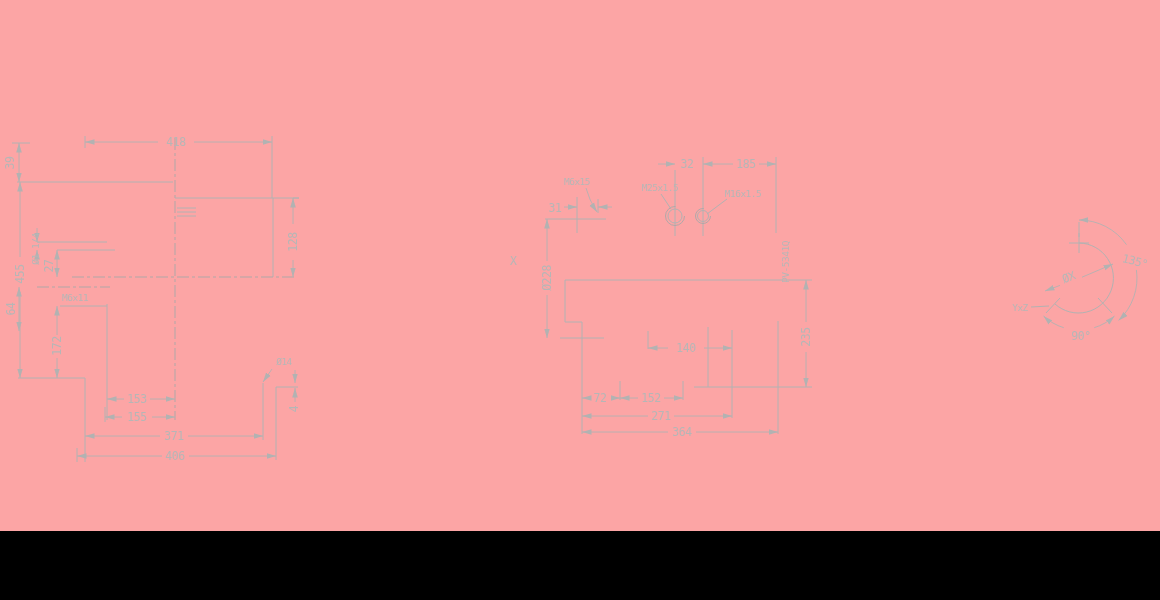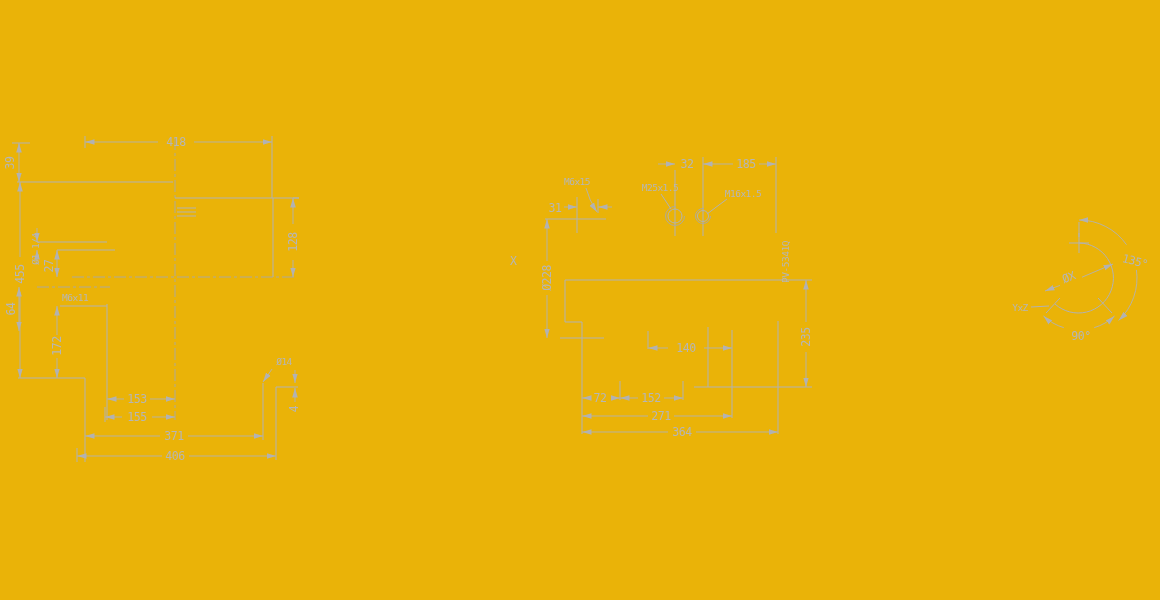--- a/index.html
+++ b/index.html
@@ -1,16 +1,16 @@
 <!DOCTYPE html>
 <html><head>
 <meta charset="utf-8">
 <style>
   html,body{margin:0;padding:0;background:#000;}
-  .stage{position:relative;width:1160px;height:600px;background:#eab308;overflow:hidden;
+  .stage{position:relative;width:1160px;height:531px;background:#fca5a5;overflow:hidden;
          font-family:"DejaVu Sans Mono", monospace;}
   svg{display:block}
   .ln{stroke:#b2b2b2;stroke-width:1;fill:none;}
   .thin{stroke:#a8a8a8;stroke-width:0.9;fill:none;}
   .cl{stroke:#a8a8a8;stroke-width:0.9;fill:none;stroke-dasharray:12 3 3 3;}
   .dim{stroke:#b2b2b2;stroke-width:0.9;fill:none;marker-end:url(#arr);}
   text{fill:#b6b6b6;font-family:"DejaVu Sans Mono", monospace;letter-spacing:-0.5px;}
   .t11{font-size:11.5px;}
   .t9{font-size:9.5px;}
 </style>

